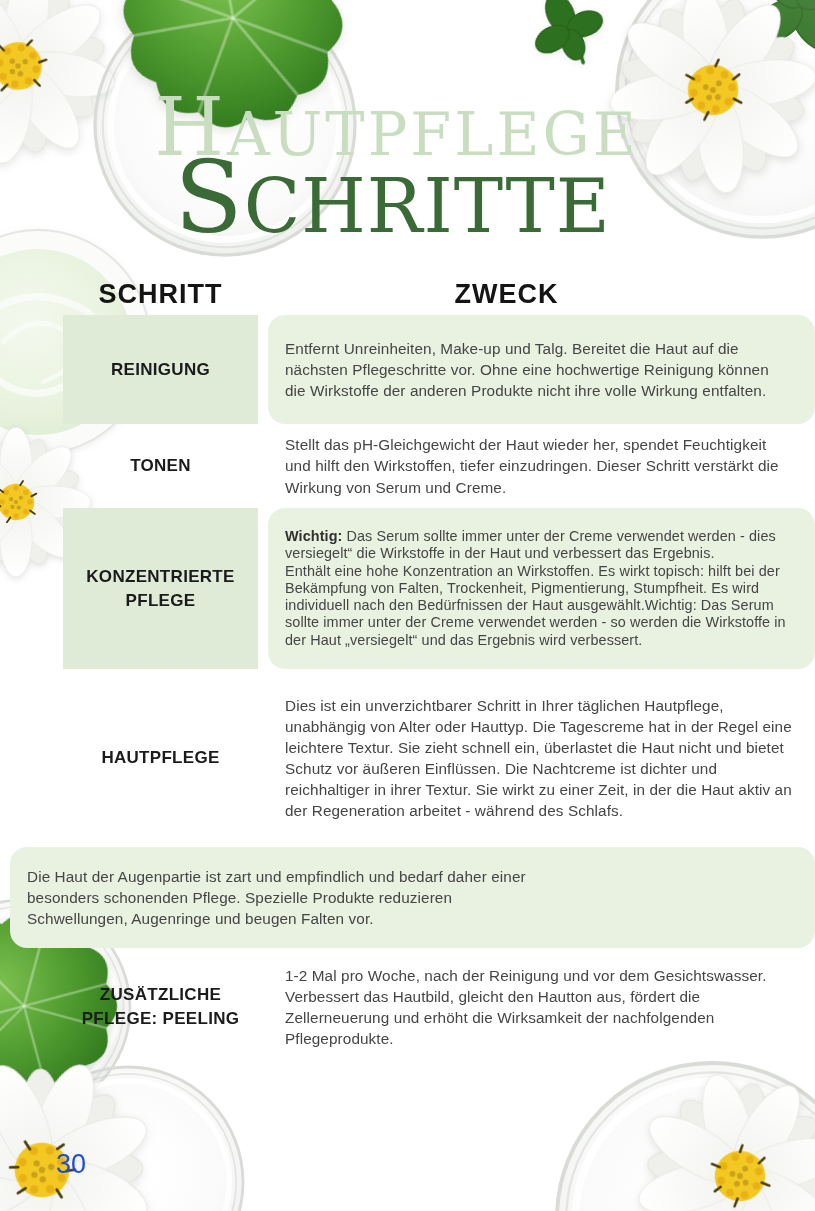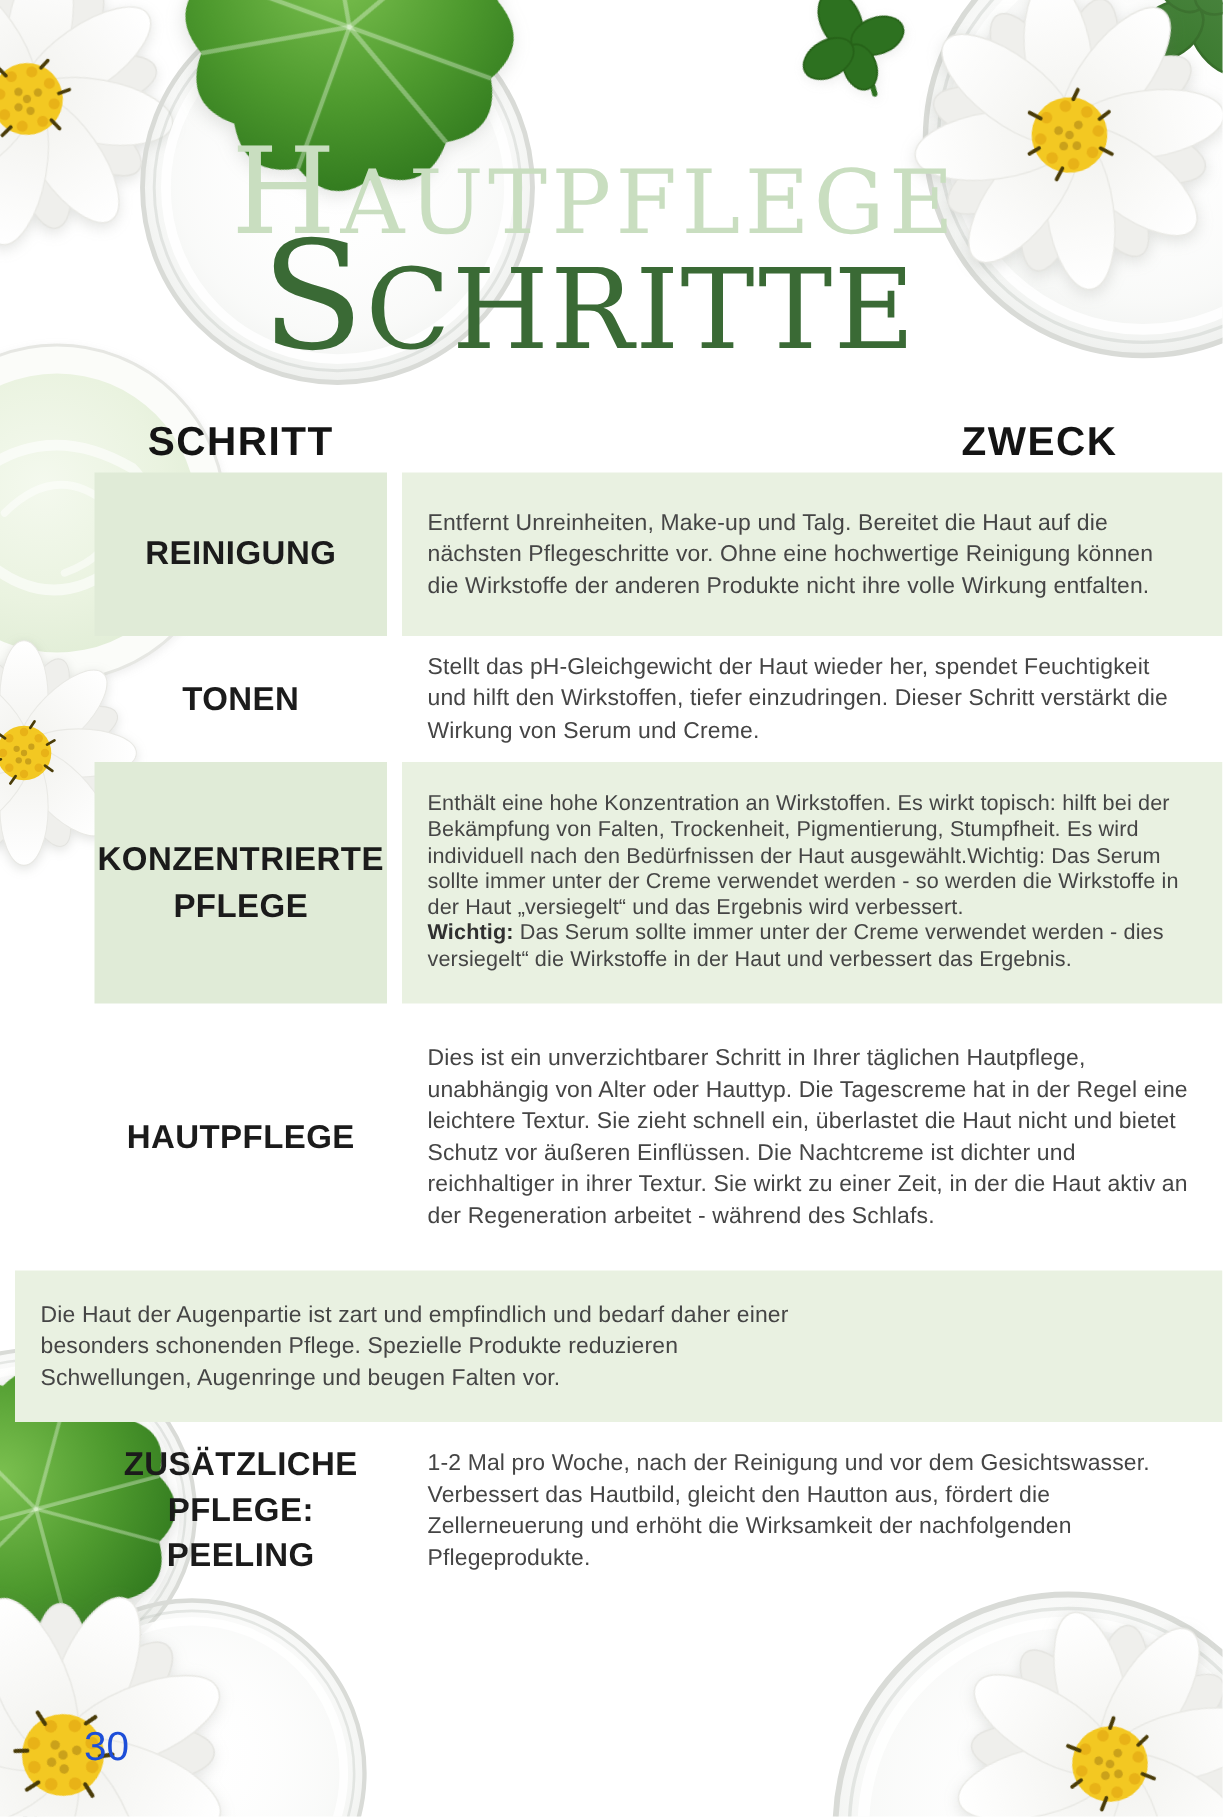--- a/index.html
+++ b/index.html
@@ -19,38 +19,38 @@
   .content { position:absolute; inset:0; z-index:2; }
 
   .title { position:absolute; font-family:"DejaVu Serif", serif; line-height:1; text-align:center; font-weight:400; }
   .title-main { left:0; right:22px; top:88px; font-size:59px; letter-spacing:3px; color:#c9dec0; }
   .title-main::first-letter { font-size:80px; }
   .title-sub { left:0; right:30px; top:148px; font-size:74px; letter-spacing:1px; color:#3a6a35; }
   .title-sub::first-letter { font-size:100px; }
 
   .col-headers { position:absolute; top:279px; left:0; right:0; display:flex; }
   .col-headers .h-step { width:195px; margin-left:63px; text-align:center; }
-  .col-headers .h-zweck { flex:1; margin-left:10px; margin-right:70px; text-align:right; }
+  .col-headers .h-zweck { flex:1; margin-left:10px; margin-right:70px; text-align:center; }
   .col-head { font-size:27px; font-weight:700; letter-spacing:1px; color:#141414; }
 
   .row { position:absolute; left:0; right:0; display:flex; }
   .step-cell {
     width:195px; margin-left:63px; flex:none;
     display:flex; align-items:center; justify-content:center;
     text-align:center; padding:4px 6px; box-sizing:border-box;
   }
   .zweck-cell {
     flex:1; margin-left:10px;
     display:flex; flex-direction:column; justify-content:center;
-    padding:8px 22px 8px 17px; box-sizing:border-box;
+    padding:8px 22px 8px 17px; box-sizing:border-box;border-radius:17px;
   }
   .row.green .step-cell { background:#e0ebd7; }
   .row.green .zweck-cell { background:#e9f1e1; }
 
-  .step-label { font-size:22px; font-weight:700; letter-spacing:0.3px; color:#1b1b1b; line-height:1.4; }
+  .step-label { font-size:17px; font-weight:700; letter-spacing:0.3px; color:#1b1b1b; line-height:1.4; }
   .zweck-text { font-size:15.3px; color:#454545; line-height:1.38; letter-spacing:0.1px; margin:0; max-width:512px; }
   .zweck-text strong { color:#303030; }
 
   .row-1 { top:315px; height:109px; }
   .row-2 { top:424px; height:84px; }
   .row-3 { top:508px; height:161px; }
   .row-4 { top:672px; height:172px; }
   .row-5 { top:847px; height:101px; }
   .row-6 { top:952px; height:110px; }
 
@@ -248,22 +248,22 @@
     <div class="zweck-cell">
       <p class="zweck-text">Stellt das pH-Gleichgewicht der Haut wieder her, spendet Feuchtigkeit und hilft den Wirkstoffen, tiefer einzudringen. Dieser Schritt verstärkt die Wirkung von Serum und Creme.</p>
     </div>
   </div>
 
   <div class="row row-3 green">
     <div class="step-cell">
       <div class="step-label">KONZENTRIERTE PFLEGE</div>
     </div>
     <div class="zweck-cell">
+      <p class="zweck-text note"><strong>Wichtig:</strong><span> Das Serum sollte immer unter der Creme verwendet werden - dies versiegelt“ die Wirkstoffe in der Haut und verbessert das Ergebnis.</span></p>
       <p class="zweck-text">Enthält eine hohe Konzentration an Wirkstoffen. Es wirkt topisch: hilft bei der Bekämpfung von Falten, Trockenheit, Pigmentierung, Stumpfheit. Es wird individuell nach den Bedürfnissen der Haut ausgewählt.Wichtig: Das Serum sollte immer unter der Creme verwendet werden - so werden die Wirkstoffe in der Haut „versiegelt“ und das Ergebnis wird verbessert.</p>
-      <p class="zweck-text note"><strong>Wichtig:</strong><span> Das Serum sollte immer unter der Creme verwendet werden - dies versiegelt“ die Wirkstoffe in der Haut und verbessert das Ergebnis.</span></p>
     </div>
   </div>
 
   <div class="row row-4">
     <div class="step-cell">
       <div class="step-label">HAUTPFLEGE</div>
     </div>
     <div class="zweck-cell">
       <p class="zweck-text">Dies ist ein unverzichtbarer Schritt in Ihrer täglichen Hautpflege, unabhängig von Alter oder Hauttyp. Die Tagescreme hat in der Regel eine leichtere Textur. Sie zieht schnell ein, überlastet die Haut nicht und bietet Schutz vor äußeren Einflüssen. Die Nachtcreme ist dichter und reichhaltiger in ihrer Textur. Sie wirkt zu einer Zeit, in der die Haut aktiv an der Regeneration arbeitet - während des Schlafs.</p>
     </div>

